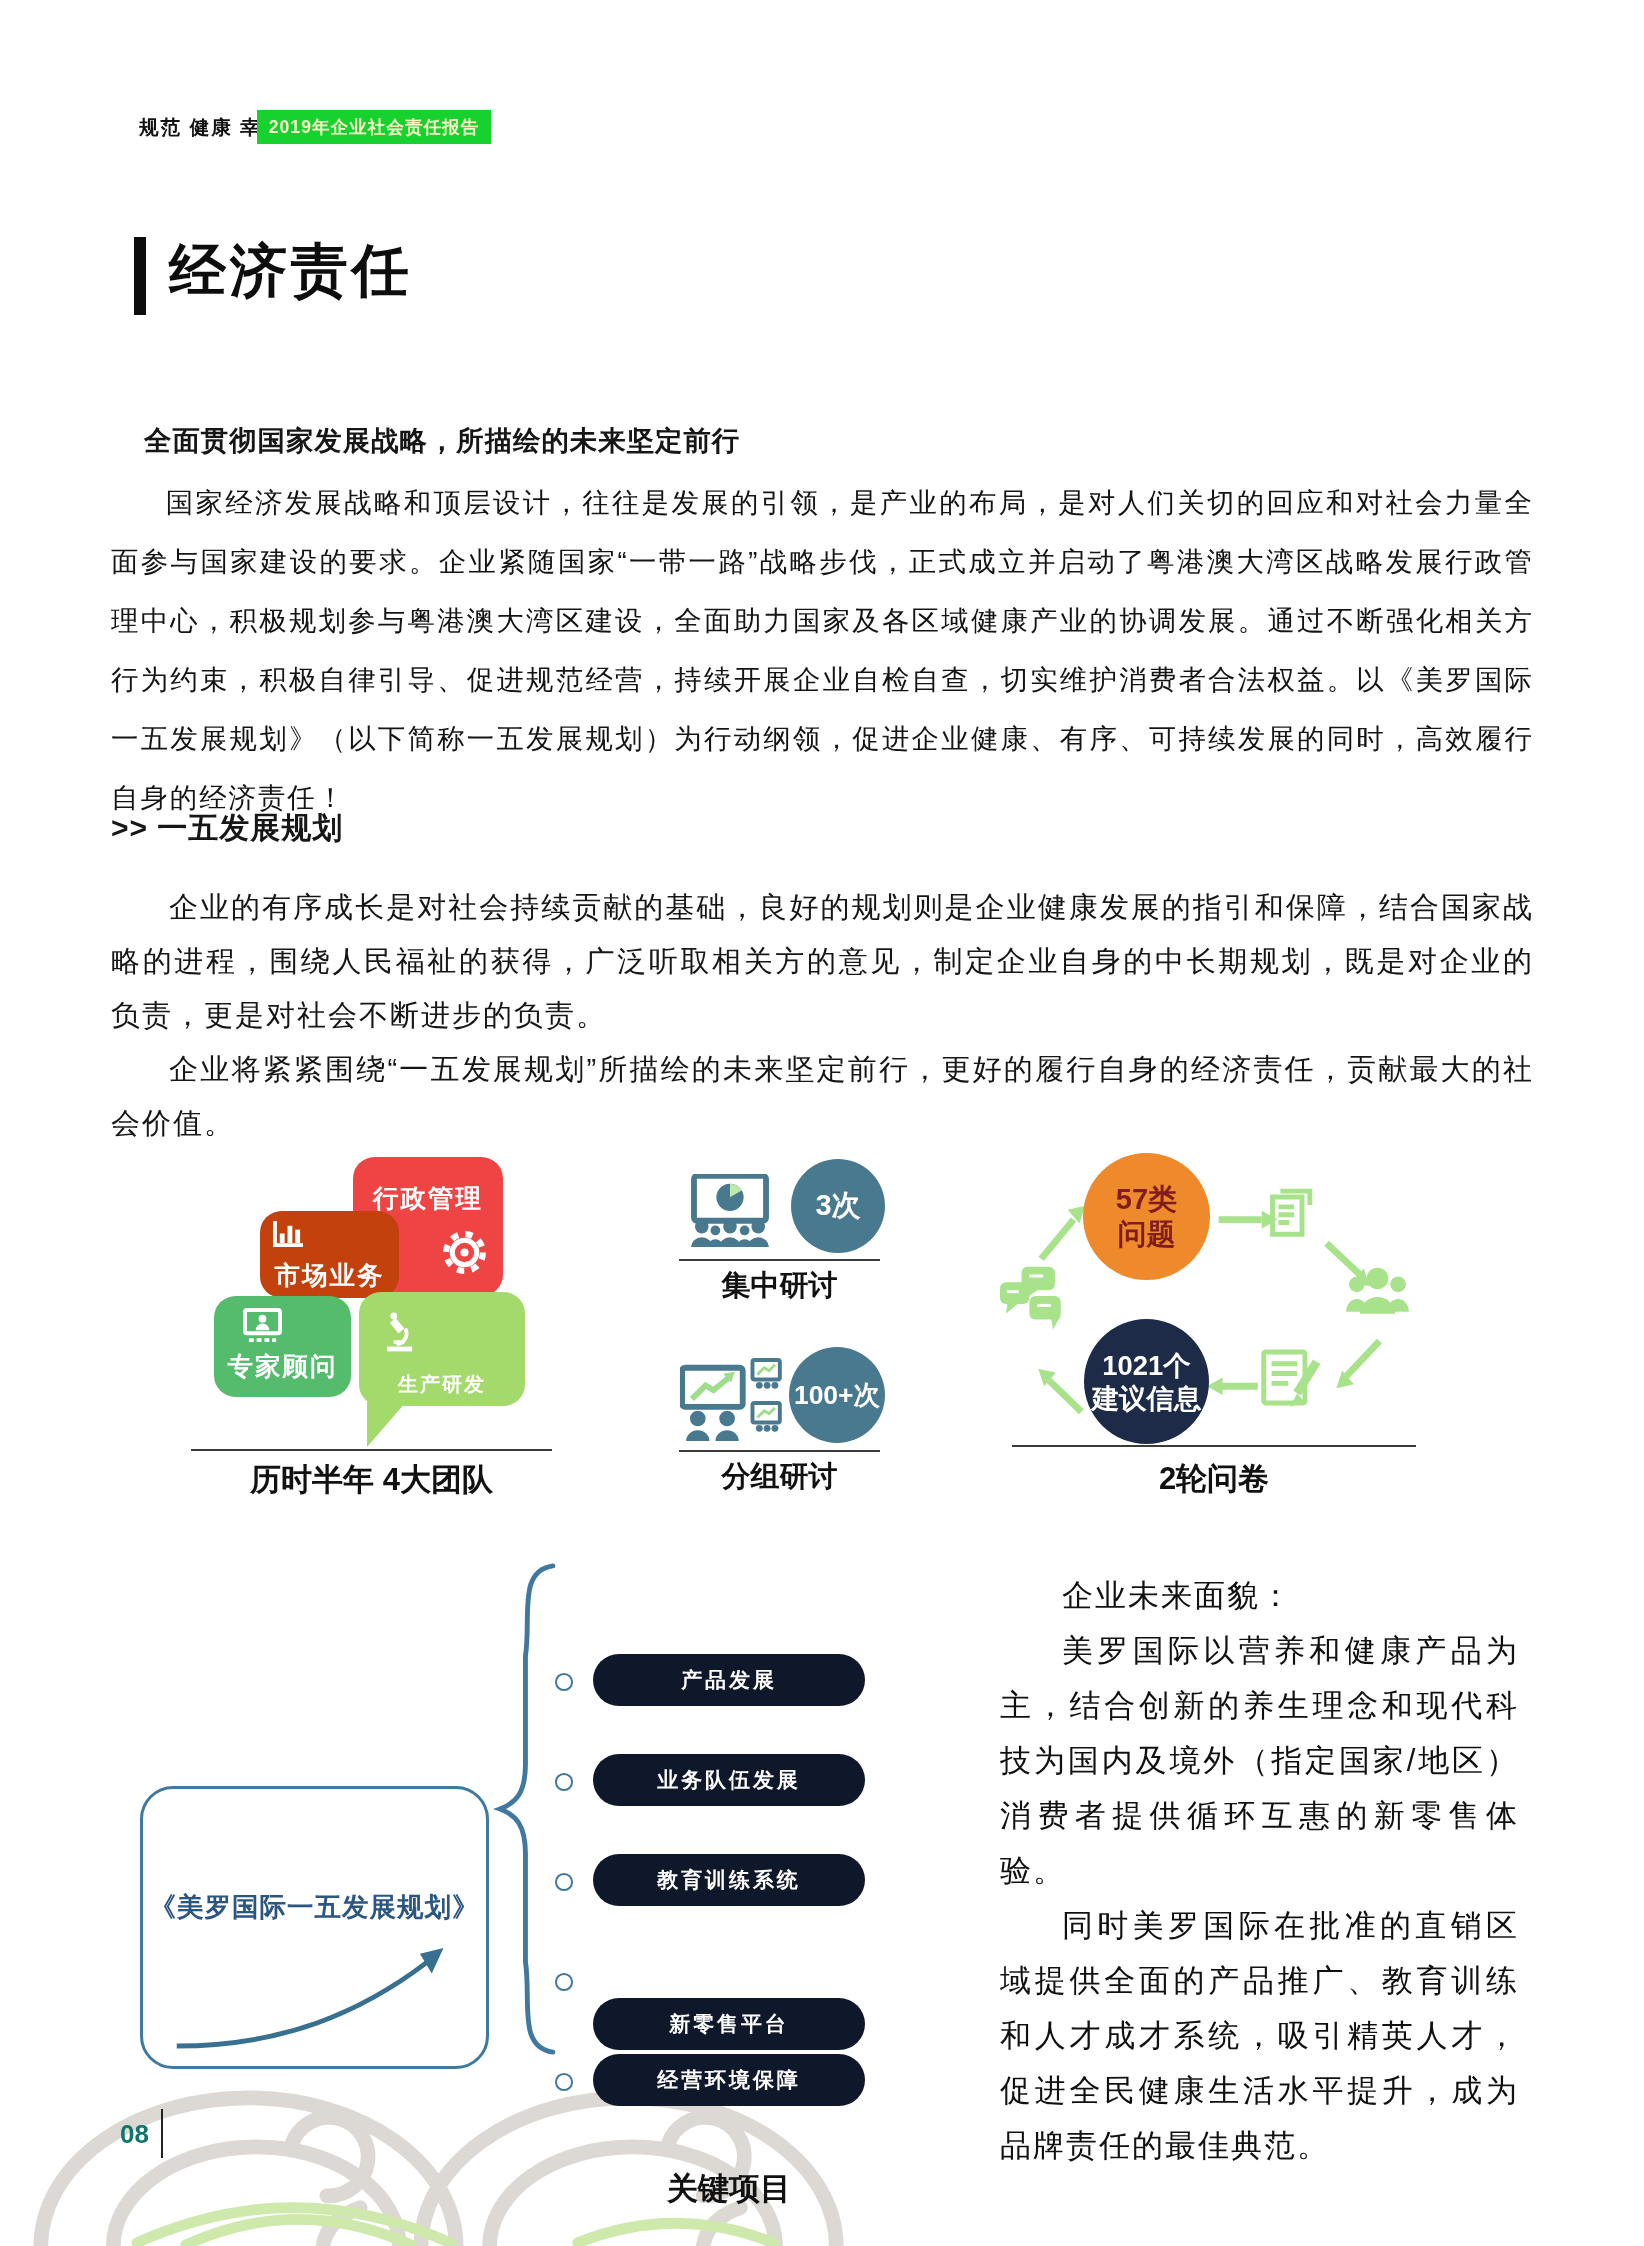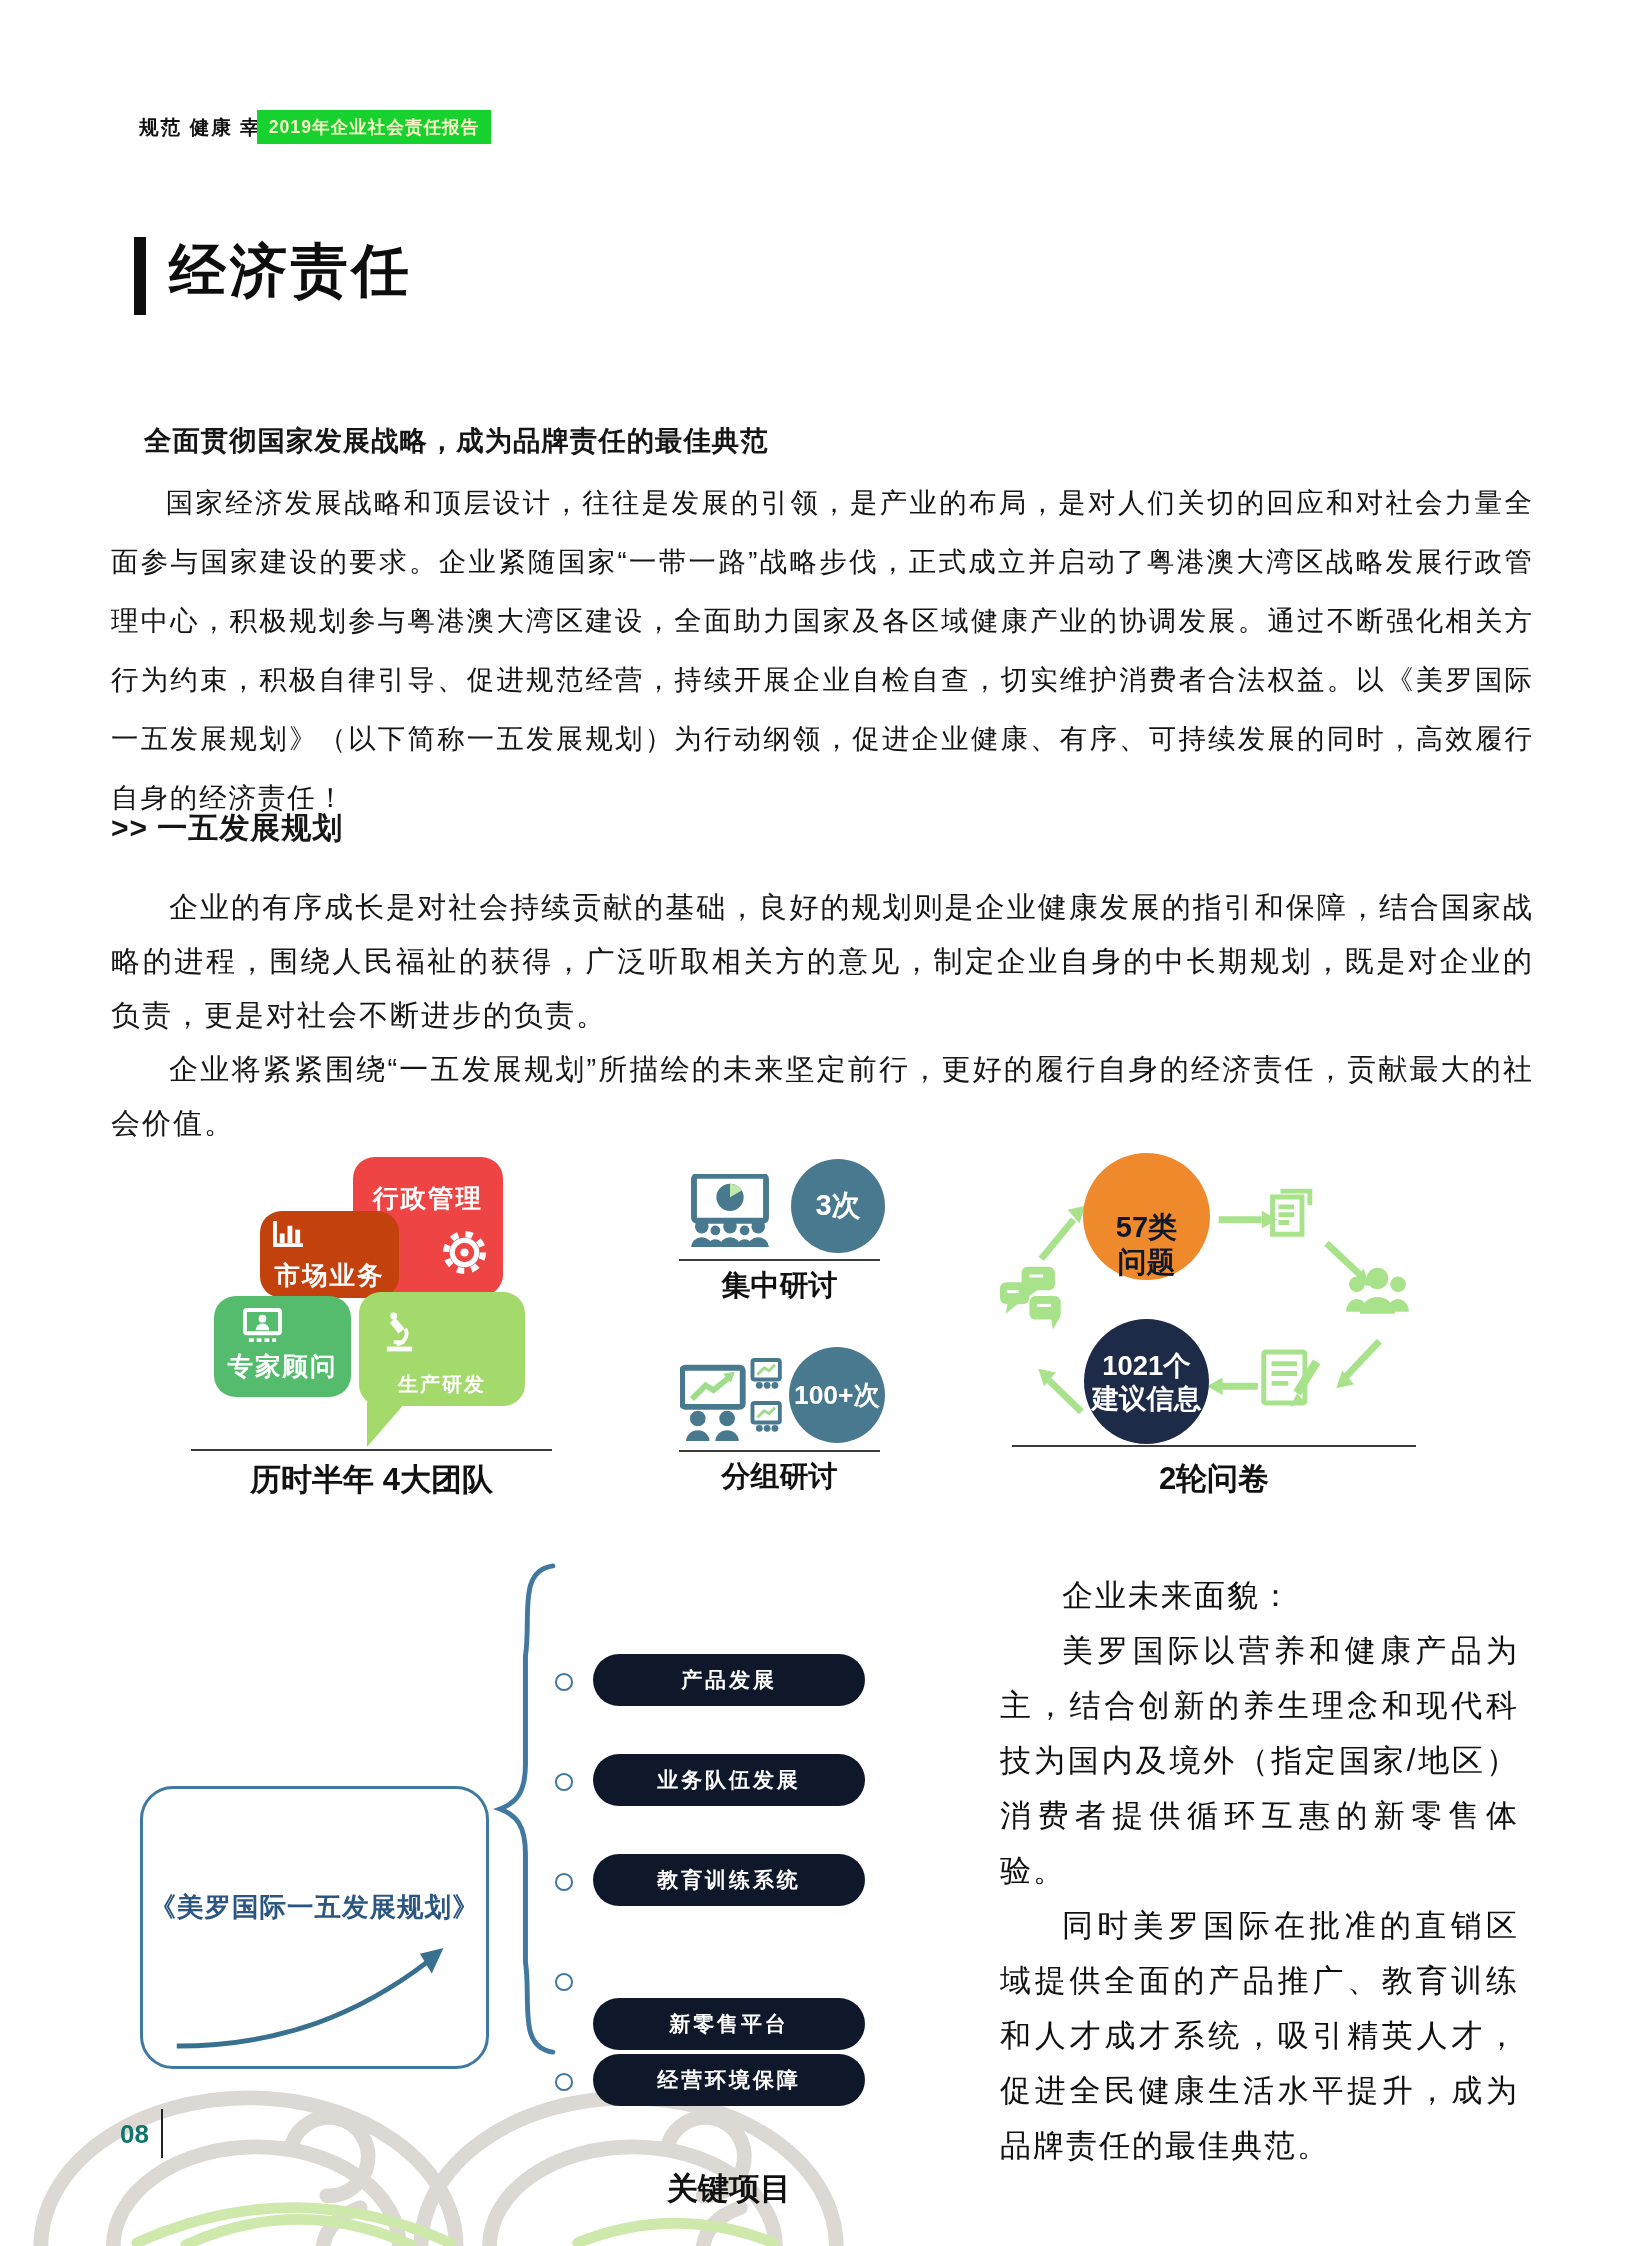--- a/index.html
+++ b/index.html
@@ -32,21 +32,21 @@
   .b-expert{left:214px;top:1296px;width:137px;height:101px;background:#55bc6e;}
   .b-rd{left:359px;top:1292px;width:166px;height:114px;background:#a4d96b;}
   .rd-tail{left:367px;top:1402px;width:0;height:0;border-top:45px solid #a4d96b;border-right:39px solid transparent;}
   
   .stat-circle{border-radius:50%;background:#48798f;color:#fff;display:flex;align-items:center;justify-content:center;font-weight:700;}
   .c3{left:791px;top:1159px;width:94px;height:94px;font-size:29px;}
   .c100{left:789px;top:1347px;width:96px;height:96px;font-size:26.5px;}
   .mid-label{left:679px;width:201px;font-size:29px;}
   
   .c57{left:1083px;top:1153px;width:127px;height:127px;background:#ef8a2c;border-radius:50%;
-       display:flex;flex-direction:column;align-items:center;justify-content:flex-end;color:#0f172a;font-weight:700;font-size:29px;line-height:35px;}
+       display:flex;flex-direction:column;align-items:center;justify-content:center;color:#7f1d1d;font-weight:700;font-size:29px;line-height:35px;}
   .c1021{left:1084px;top:1319px;width:125px;height:125px;background:#1d2b48;border-radius:50%;
        display:flex;flex-direction:column;align-items:center;justify-content:center;color:#fff;font-weight:700;font-size:27.4px;line-height:33px;}
   
   .plan-box{left:140px;top:1786px;width:343px;height:277px;border:3.9px solid #3e79a2;border-radius:33px;background:#fff;}
   .plan-box-label{position:absolute;top:100px;left:0;width:100%;text-align:center;font-size:26.5px;font-weight:700;color:#2b5681;letter-spacing:1px;}
   .pill{left:593px;width:272px;height:52px;background:#0f172a;border-radius:26.5px;color:#fff;
         display:flex;align-items:center;justify-content:center;font-size:21px;font-weight:700;letter-spacing:2.9px;}
   .pill-dot{left:555px;width:13.7px;height:13.7px;border:2px solid #4178a0;border-radius:50%;background:#fff;}
   .plan-caption{left:593px;top:2168px;width:272px;font-size:31px;}
   
@@ -79,21 +79,21 @@
       <path d="M 560,268 Q 660,228 760,268"></path>
     </g>
   </svg>
 
   <div class="abs slogan">规范 健康 幸福</div>
   <div class="abs badge">2019年企业社会责任报告</div>
 
   <div class="abs title-bar"></div>
   <h1 class="abs page-title" style="margin:0;">经济责任</h1>
 
-  <div class="abs intro-head">全面贯彻国家发展战略，成为品牌责任的最佳典范</div>
+  <div class="abs intro-head">全面贯彻国家发展战略，所描绘的未来坚定前行</div>
   <p class="abs body-par intro-par" style="margin:0;">国家经济发展战略和顶层设计，往往是发展的引领，是产业的布局，是对人们关切的回应和对社会力量全面参与国家建设的要求。企业紧随国家“一带一路”战略步伐，正式成立并启动了粤港澳大湾区战略发展行政管理中心，积极规划参与粤港澳大湾区建设，全面助力国家及各区域健康产业的协调发展。通过不断强化相关方行为约束，积极自律引导、促进规范经营，持续开展企业自检自查，切实维护消费者合法权益。以《美罗国际一五发展规划》（以下简称一五发展规划）为行动纲领，促进企业健康、有序、可持续发展的同时，高效履行自身的经济责任！</p>
 
   <div class="abs sec-head">&gt;&gt; 一五发展规划</div>
   <div class="abs sec-block">
     <p>企业的有序成长是对社会持续贡献的基础，良好的规划则是企业健康发展的指引和保障，结合国家战略的进程，围绕人民福祉的获得，广泛听取相关方的意见，制定企业自身的中长期规划，既是对企业的负责，更是对社会不断进步的负责。</p>
     <p>企业将紧紧围绕“一五发展规划”所描绘的未来坚定前行，更好的履行自身的经济责任，贡献最大的社会价值。</p>
   </div>
 
   <div class="abs bubble b-admin">
     <div class="blabel" style="top:23.5px;">行政管理</div>

